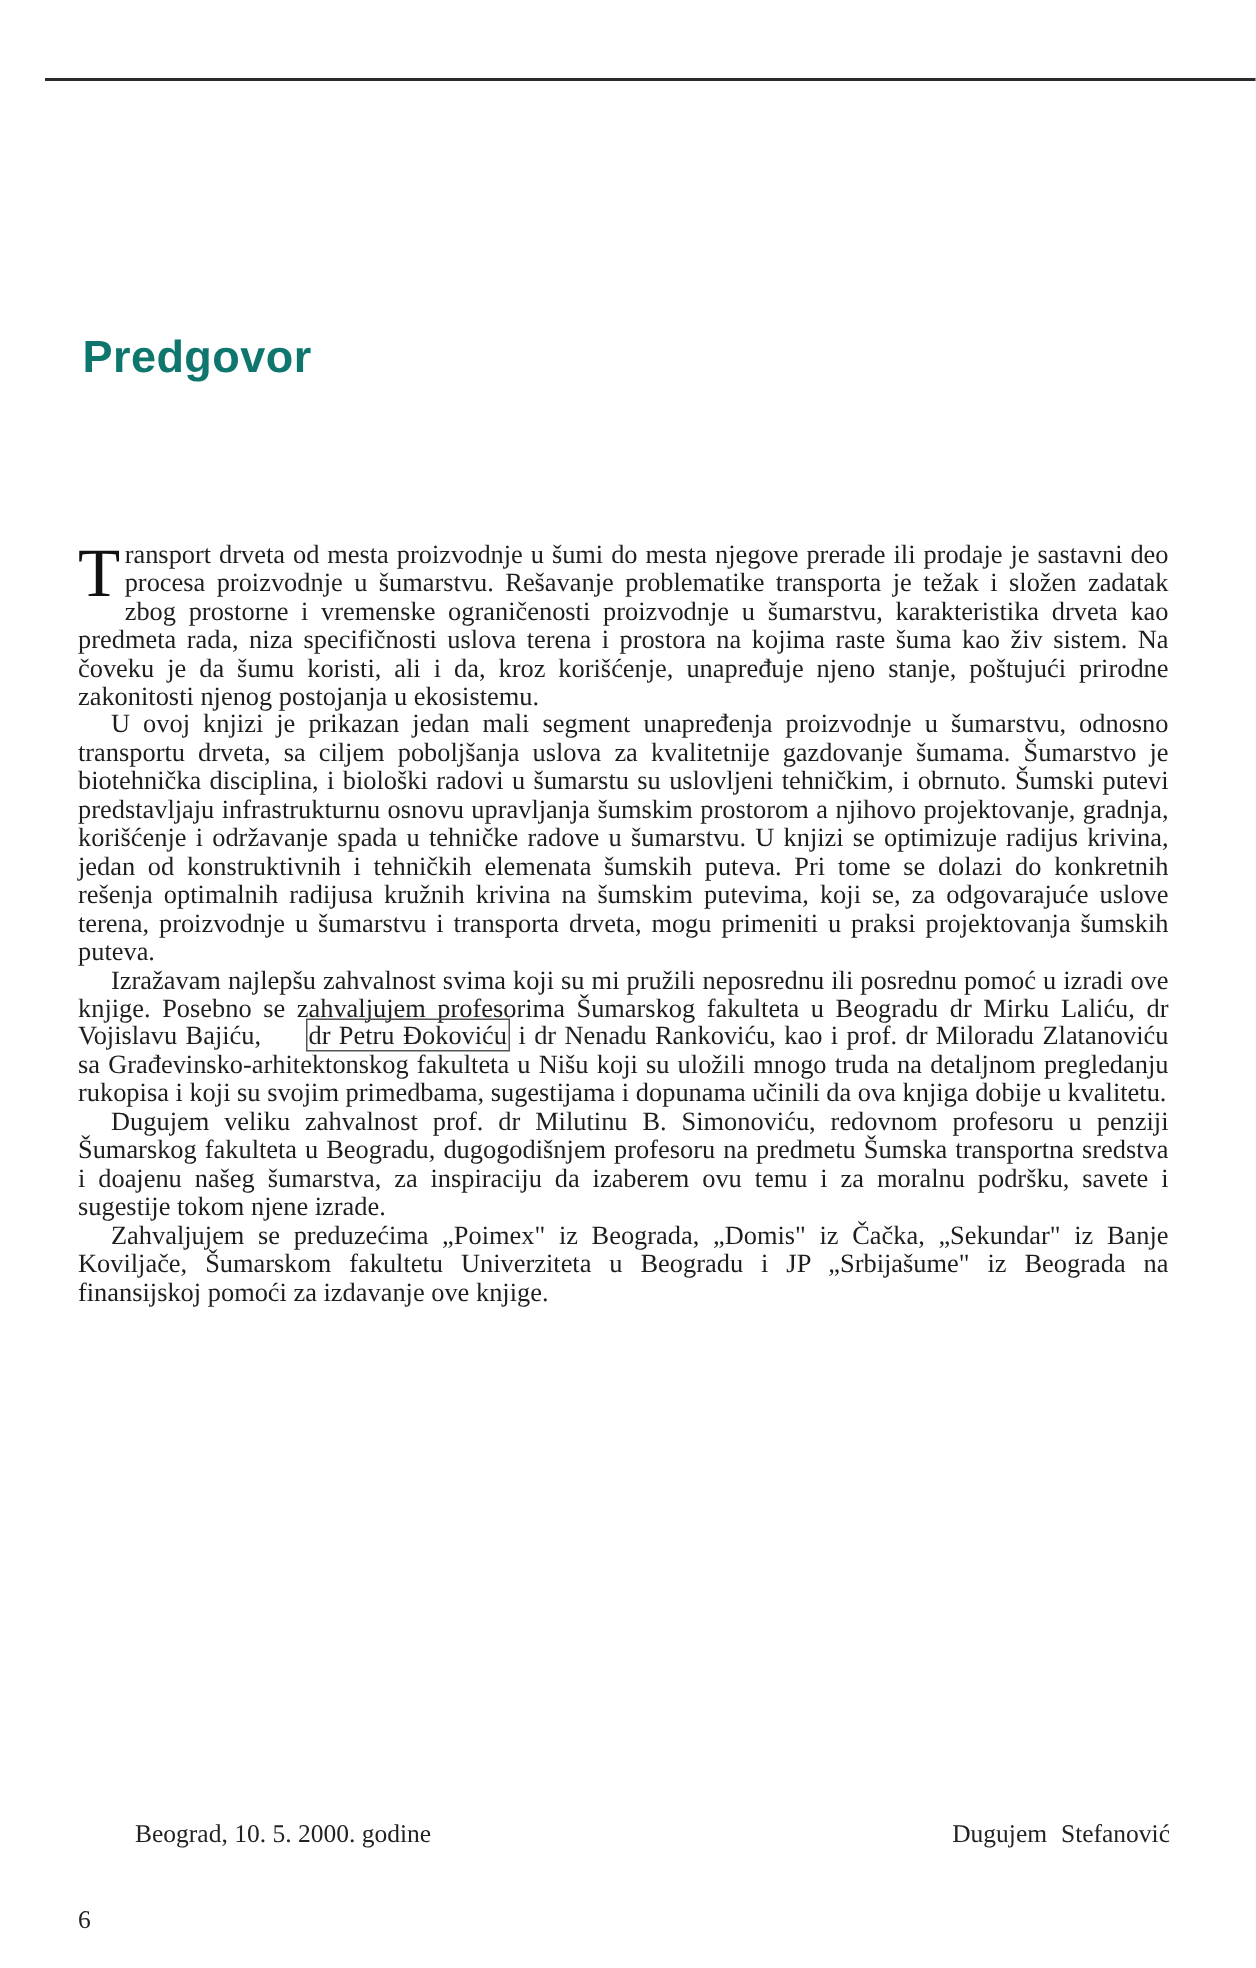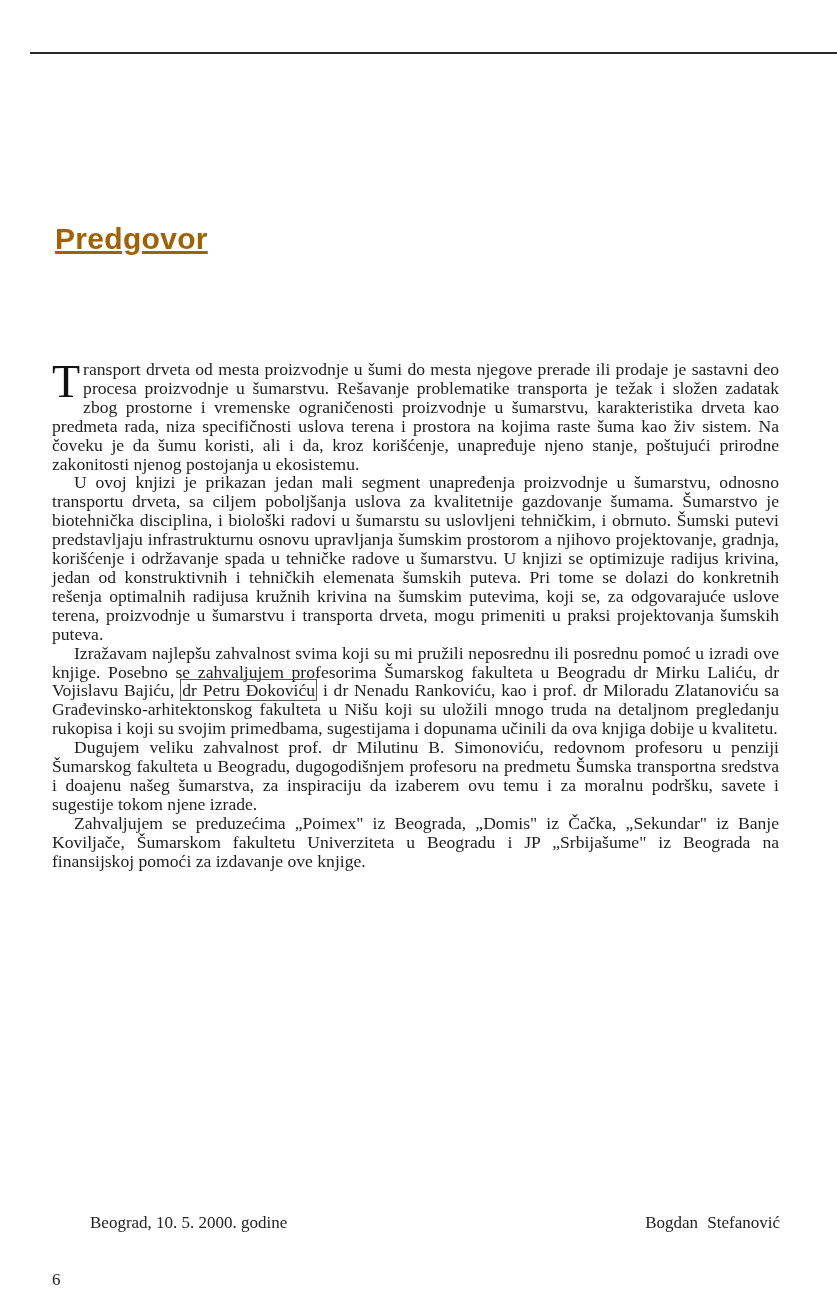--- a/index.html
+++ b/index.html
@@ -24,22 +24,21 @@
   }
   .page-title {
     position: absolute;
     left: 55px;
     top: 222px;
     margin: 0;
     font-family: "Liberation Sans", sans-serif;
     font-weight: bold;
     font-size: 30px;
     letter-spacing: 0.3px;
-    color: #a16207;
-    text-decoration: underline;
+    color: #0f766e;
   }
   .body-text {
     position: absolute;
     left: 52px;
     top: 360px;
     width: 727px;
     font-family: "Liberation Serif", serif;
     font-size: 17.6px;
     line-height: 18.9px;
     text-align: justify;
@@ -57,20 +56,21 @@
     font-family: "Liberation Serif", serif;
     font-size: 46px;
     line-height: 36px;
     margin: 2px 3px 0 0;
     padding-top: 2px;
     color: #111;
   }
   .boxed-name {
     border: 1px solid #555;
     padding: 0 1px;
+    margin-left: 24px;
   }
   .signature-row {
     position: absolute;
     left: 78px;
     top: 1213px;
     width: 702px;
     font-family: "Liberation Serif", serif;
     font-size: 17px;
     color: #222;
   }
@@ -104,16 +104,16 @@
 <div class="body-text">
   <p class="first"><span class="drop-cap">T</span><span>ransport drveta od mesta proizvodnje u šumi do mesta njegove prerade ili prodaje je sastavni deo procesa proizvodnje u šumarstvu. Rešavanje problematike transporta je težak i složen zadatak zbog prostorne i vremenske ograničenosti proizvodnje u šumarstvu, karakteristika drveta kao predmeta rada, niza specifičnosti uslova terena i prostora na kojima raste šuma kao živ sistem. Na čoveku je da šumu koristi, ali i da, kroz korišćenje, unapređuje njeno stanje, poštujući prirodne zakonitosti njenog postojanja u ekosistemu.</span></p>
   <p>U ovoj knjizi je prikazan jedan mali segment unapređenja proizvodnje u šumarstvu, odnosno transportu drveta, sa ciljem poboljšanja uslova za kvalitetnije gazdovanje šumama. Šumarstvo je biotehnička disciplina, i biološki radovi u šumarstu su uslovljeni tehničkim, i obrnuto. Šumski putevi predstavljaju infrastrukturnu osnovu upravljanja šumskim prostorom a njihovo projektovanje, gradnja, korišćenje i održavanje spada u tehničke radove u šumarstvu. U knjizi se optimizuje radijus krivina, jedan od konstruktivnih i tehničkih elemenata šumskih puteva. Pri tome se dolazi do konkretnih rešenja optimalnih radijusa kružnih krivina na šumskim putevima, koji se, za odgovarajuće uslove terena, proizvodnje u šumarstvu i transporta drveta, mogu primeniti u praksi projektovanja šumskih puteva.</p>
   <p><span>Izražavam najlepšu zahvalnost svima koji su mi pružili neposrednu ili posrednu pomoć u izradi ove knjige. Posebno se zahvaljujem profesorima Šumarskog fakulteta u Beogradu dr Mirku Laliću, dr Vojislavu Bajiću,</span> <span class="boxed-name">dr Petru Đokoviću</span> <span>i dr Nenadu Rankoviću, kao i prof. dr Miloradu Zlatanoviću sa Građevinsko-arhitektonskog fakulteta u Nišu koji su uložili mnogo truda na detaljnom pregledanju rukopisa i koji su svojim primedbama, sugestijama i dopunama učinili da ova knjiga dobije u kvalitetu.</span></p>
   <p>Dugujem veliku zahvalnost prof. dr Milutinu B. Simonoviću, redovnom profesoru u penziji Šumarskog fakulteta u Beogradu, dugogodišnjem profesoru na predmetu Šumska transportna sredstva i doajenu našeg šumarstva, za inspiraciju da izaberem ovu temu i za moralnu podršku, savete i sugestije tokom njene izrade.</p>
   <p>Zahvaljujem se preduzećima „Poimex" iz Beograda, „Domis" iz Čačka, „Sekundar" iz Banje Koviljače, Šumarskom fakultetu Univerziteta u Beogradu i JP „Srbijašume" iz Beograda na finansijskoj pomoći za izdavanje ove knjige.</p>
 </div>
 
 <div class="signature-row">
   <span class="place-date">Beograd, 10. 5. 2000. godine</span>
-  <span class="author">Bogdan Stefanović</span>
+  <span class="author">Dugujem Stefanović</span>
 </div>
 
 <div class="page-number">6</div>
 
 </body></html>

